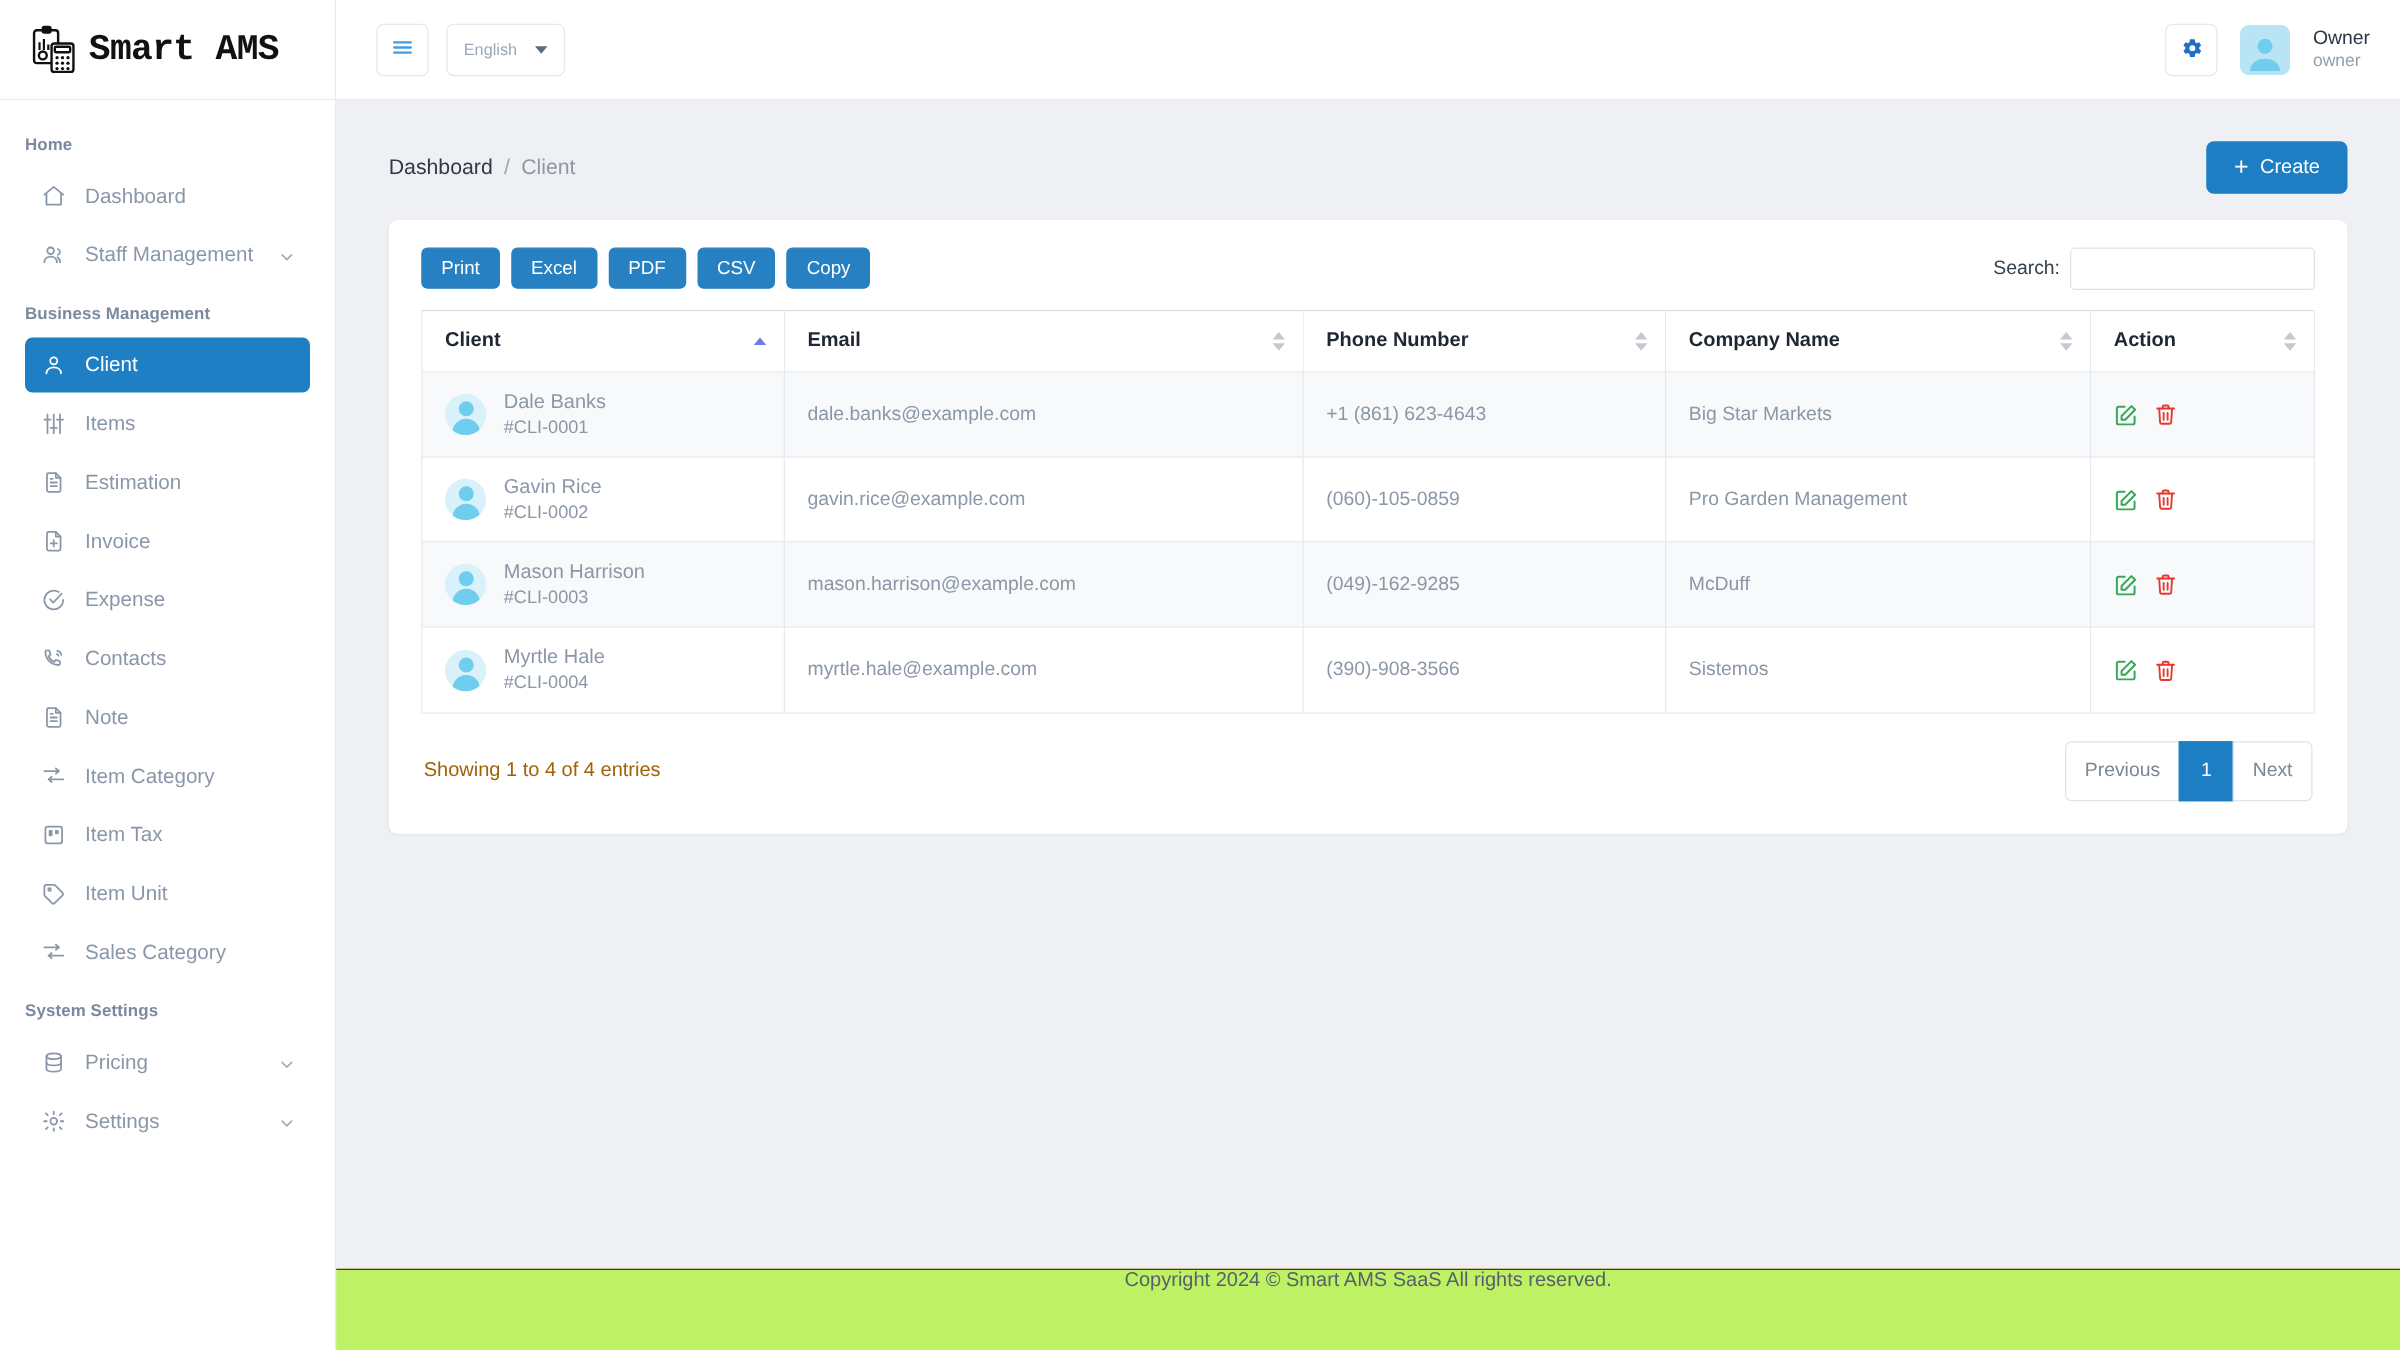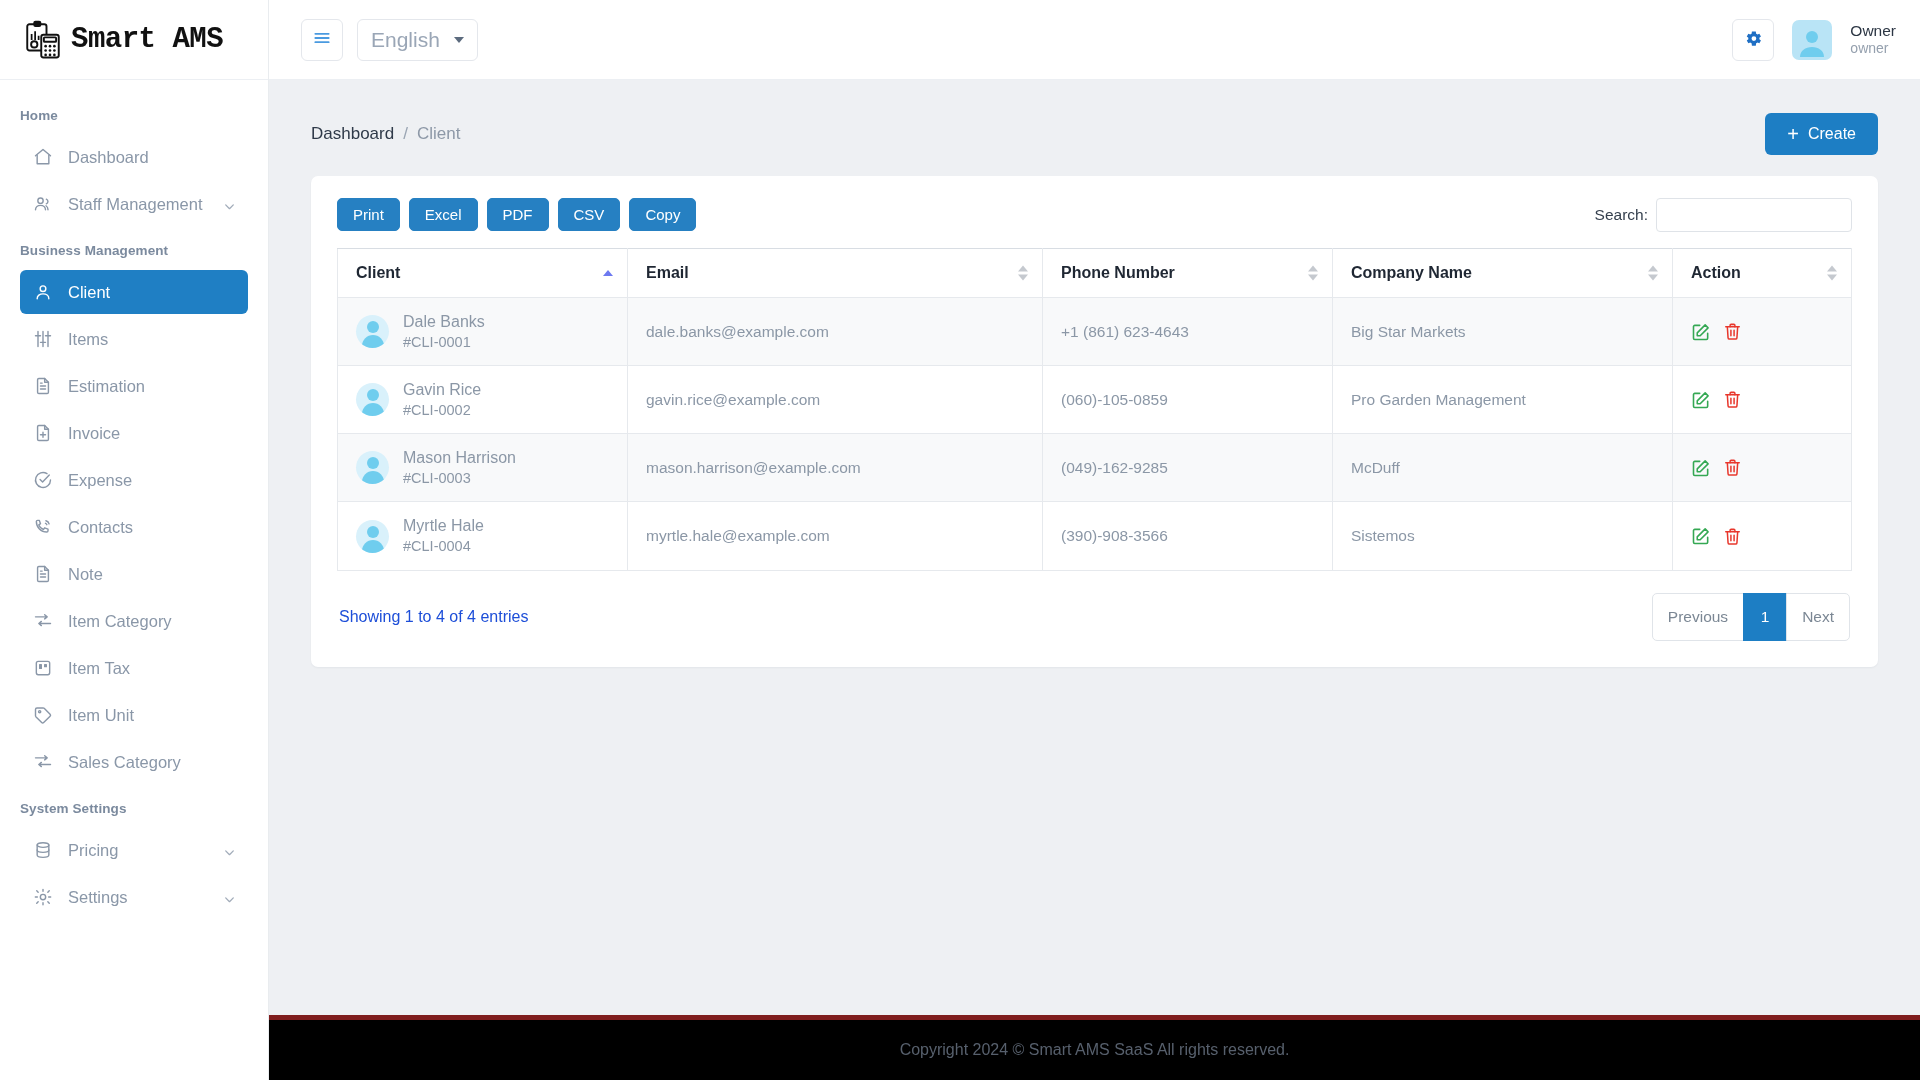--- a/index.html
+++ b/index.html
@@ -68,21 +68,21 @@
     width: 42px; height: 42px; border: 1px solid #e4e7ec;
     border-radius: 6px; background: #fff;
     display: flex; align-items: center; justify-content: center;
     cursor: pointer;
   }
   .lang-select {
     height: 42px; margin-left: 14px;
     border: 1px solid #e4e7ec; border-radius: 6px;
     background: #fff; padding: 0 13px;
     display: flex; align-items: center; gap: 14px;
-    color: #9aa6b6; font-size: 21px; cursor: pointer;
+    color: #9aa6b6; font-size: 13px; cursor: pointer;
   }
   .tri-down {
     width: 0; height: 0;
     border-left: 5px solid transparent; border-right: 5px solid transparent;
     border-top: 6px solid #5c6b7e;
   }
   .topbar-right { margin-left: auto; display: flex; align-items: center; gap: 18px; }
   .avatar-box {
     width: 40px; height: 40px; border-radius: 7px;
     background: #b9e4f6; display: flex; align-items: flex-end;
@@ -176,36 +176,36 @@
   }
   .client-name { font-size: 16px; color: #8b97a6; line-height: 1.35; }
   .client-id { font-size: 14.5px; color: #8b97a6; line-height: 1.35; }
   .action-cell { display: flex; align-items: center; gap: 12px; }
   .act-btn { cursor: pointer; display: flex; line-height: 0; }
 
   .table-footer {
     display: flex; align-items: center;
     margin-top: 22px; padding: 0 2px;
   }
-  .entries-info { font-size: 16px; color: #1d4ed8; }
+  .entries-info { font-size: 16px; color: #a16207; }
   .pager { margin-left: auto; display: flex; }
   .pg {
     height: 48px; min-width: 54px; padding: 0 15px;
     border: 1px solid #e0e4e9; background: #fff;
     display: flex; align-items: center; justify-content: center;
     font-size: 15.5px; color: #7b8794; cursor: pointer; margin-left: -1px;
   }
   .pg:first-child { border-radius: 5px 0 0 5px; }
   .pg:last-child { border-radius: 0 5px 5px 0; }
   .pg.current { background: #1d7ec4; border-color: #1d7ec4; color: #fff; min-width: 44px; }
 
   .footer {
-    height: 65px; min-height: 65px; background: #000000;
-    border-top: 5px solid #7f1d1d;
-    display: flex; align-items: center; justify-content: center;
+    height: 65px; min-height: 65px; background: #bef264;
+    border-top: 1px solid #7f1d1d;
+    display: flex; align-items: flex-start; justify-content: center;
     font-size: 16px; color: #57606d;
   }
 </style>
 </head>
 <body>
 
 <div class="app">
 
   <aside class="sidebar">
     <div class="logo-area">

